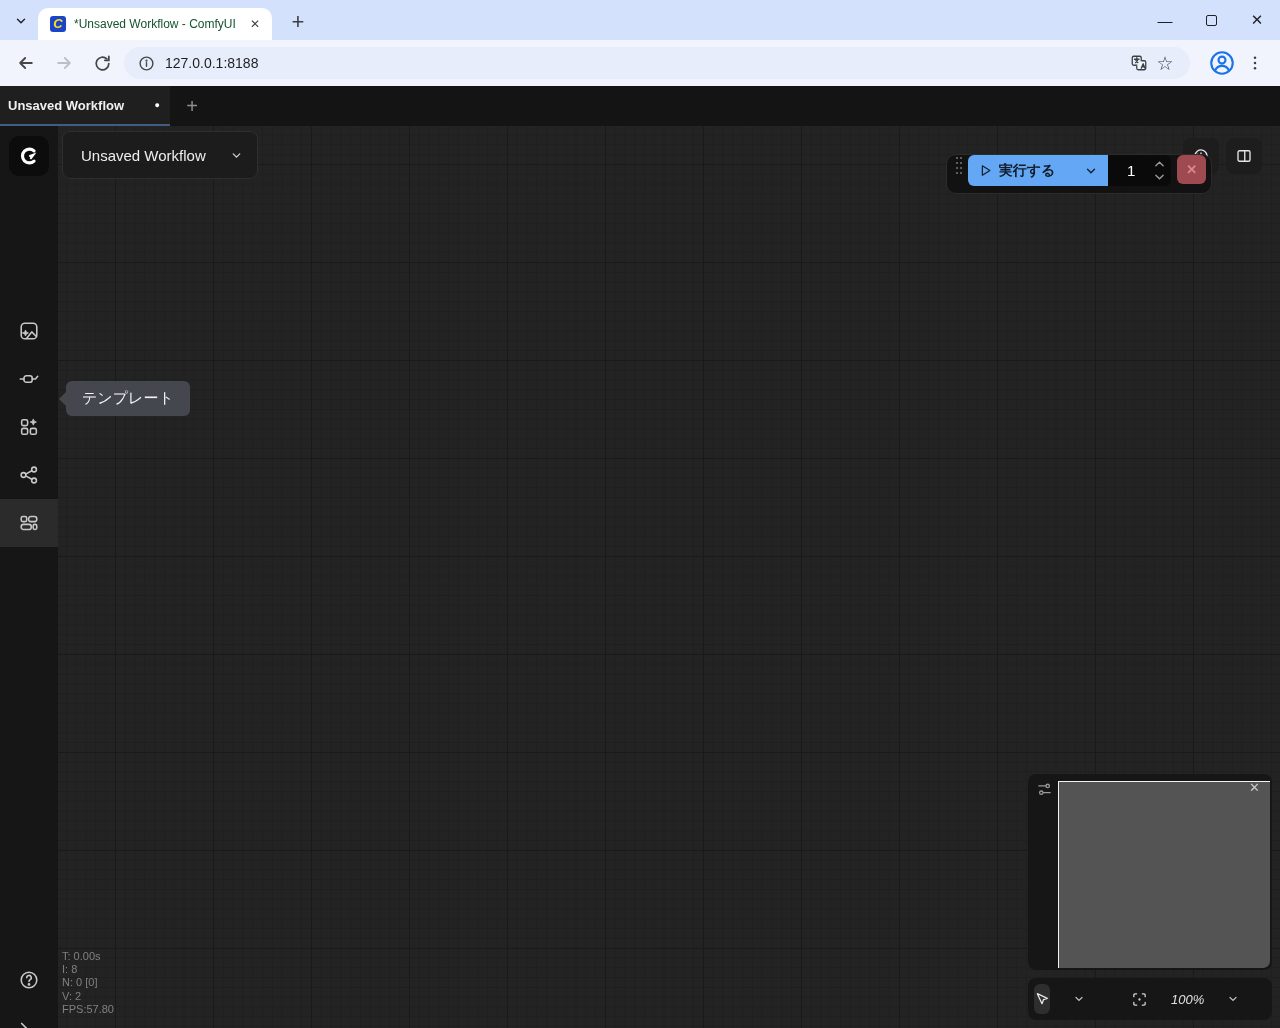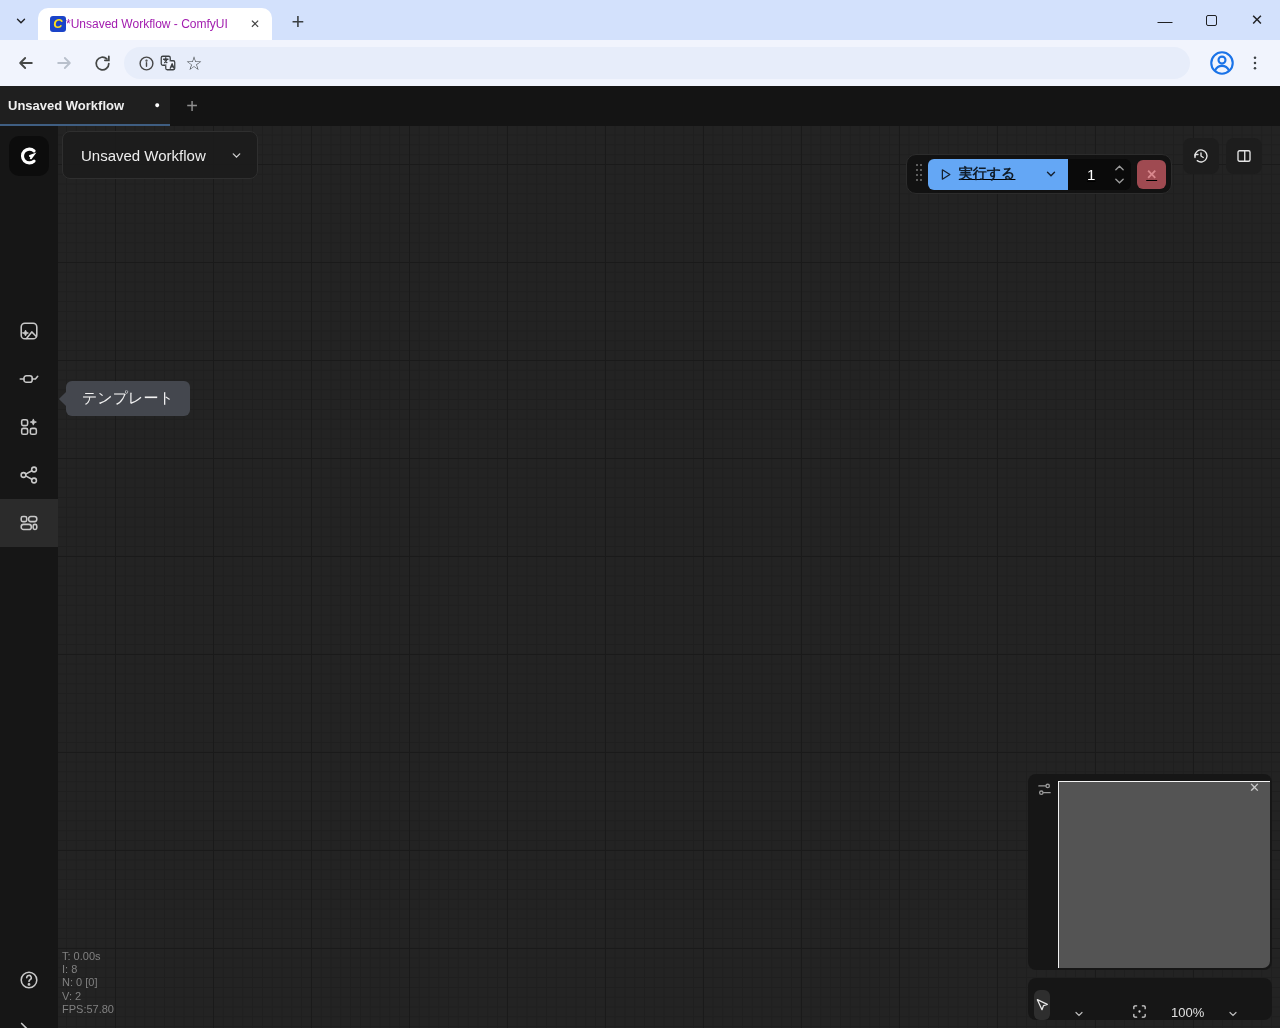--- a/index.html
+++ b/index.html
@@ -5,21 +5,21 @@
   * { margin:0; padding:0; box-sizing:border-box; }
   html,body { width:1280px; height:1028px; overflow:hidden; background:#000; }
   body { font-family:"Liberation Sans","DejaVu Sans",sans-serif; }
   .screen { position:relative; width:1280px; height:1028px; background:#232323; }
 
   
   .tabstrip { position:absolute; left:0; top:0; width:1280px; height:40px; background:#d3e1fc; }
   .tabstrip-chevron-btn { position:absolute; left:8px; top:9px; width:26px; height:24px; border:none; background:transparent; border-radius:12px; color:#202124; display:flex; align-items:center; justify-content:center; cursor:pointer; }
   .browser-tab { position:absolute; left:38px; top:8px; width:234px; height:32px; background:#fff; border-radius:10px 10px 0 0; display:flex; align-items:center; padding:0 8px 0 12px; }
   .browser-tab .favicon { width:16px; height:16px; border-radius:3px; background:#1b44c8; color:#ffe01a; font-weight:bold; font-size:13px; line-height:16px; text-align:center; font-style:italic; flex:0 0 auto; }
-  .browser-tab .tab-title { flex:1; font-size:12px; color:#a21caf; white-space:nowrap; overflow:hidden; text-overflow:ellipsis; }
+  .browser-tab .tab-title { flex:1; margin-left:8px; font-size:12px; color:#14532d; white-space:nowrap; overflow:hidden; text-overflow:ellipsis; }
   .browser-tab .tab-close { border:none; background:transparent; font-size:12px; color:#444; width:18px; height:18px; border-radius:50%; margin-left:6px; cursor:pointer; line-height:18px; text-align:center; padding:0; }
   .newtab-btn { position:absolute; left:284px; top:8px; width:28px; height:28px; border:none; background:transparent; font-size:22px; font-weight:300; color:#3c4043; cursor:pointer; line-height:26px; }
   .win-controls { position:absolute; right:0; top:0; height:40px; display:flex; }
   .win-btn { width:46px; height:40px; border:none; background:transparent; color:#202124; display:flex; align-items:center; justify-content:center; font-size:15px; cursor:pointer; }
   .win-max-glyph { width:11px; height:11px; border:1.4px solid #202124; border-radius:2px; }
 
   .browser-toolbar { position:absolute; left:0; top:40px; width:1280px; height:46px; background:#f1f4fd; display:flex; align-items:center; }
   .nav-btn { width:28px; height:28px; border:none; background:transparent; display:flex; align-items:center; justify-content:center; cursor:pointer; }
   .nav-back { margin-left:12px; }
   .omnibox { position:absolute; left:124px; top:7px; width:1066px; height:32px; background:#e7edfa; border-radius:16px; display:flex; align-items:center; padding:0 12px 0 14px; }
@@ -59,42 +59,42 @@
   }
 
   .wf-menu { position:absolute; left:4px; top:5px; width:196px; height:48px; background:#1c1c1ce6; border:1px solid #2f2f2f; border-radius:8px; display:flex; align-items:center; padding:0 14px 0 18px; cursor:pointer; }
   .wf-menu-label { font-size:15px; color:#ededed; flex:1; }
 
   .tr-btn { position:absolute; top:12px; width:36px; height:36px; border:none; border-radius:8px; background:#1d1d1d; color:#e5e5e5; display:flex; align-items:center; justify-content:center; cursor:pointer; z-index:6; }
   .tr-btn.history { left:1125px; }
   .tr-btn.panel  { left:1168px; }
 
   
-  .run-toolbar { position:absolute; left:848px; top:28px; width:266px; height:40px; background:#111111f0; border:1px solid #2c2c2c; border-radius:10px; display:flex; align-items:center; padding:0 5px; z-index:10;text-decoration:underline; }
+  .run-toolbar { position:absolute; left:888px; top:28px; width:266px; height:40px; background:#111111f0; border:1px solid #2c2c2c; border-radius:10px; display:flex; align-items:flex-start; padding:0 5px; z-index:10; }
   .drag-handle { width:16px; height:24px; display:grid; grid-template-columns:repeat(2,4px); grid-auto-rows:5px; justify-content:center; align-content:center; cursor:grab; }
   .drag-handle i { width:2px; height:2px; border-radius:50%; background:#777; display:block; }
   .run-btn { height:31px; width:142px; border:none; border-radius:6px 0 0 6px; background:#64a7f5; color:#101c28; display:flex; align-items:center; padding:0 10px; cursor:pointer; }
   .run-btn .run-label { font-size:14px; font-weight:600; margin:0 6px; color:#101c28; }
   .batch-box { height:31px; width:64px; background:#0a0a0a; border-radius:0 6px 6px 0; display:flex; align-items:center; padding:0 6px 0 0; }
   .batch-value { flex:1; text-align:center; color:#fff; font-size:15px; }
   .steppers { display:flex; flex-direction:column; gap:4px; }
   .stepper { border:none; background:transparent; color:#9a9a9a; padding:0; height:9px; display:flex; align-items:center; cursor:pointer; }
   .clear-btn { margin-left:6px; width:29px; height:29px; border:none; border-radius:6px; background:#9f4a51; color:#d9888d; font-size:13px; font-weight:bold; cursor:pointer; line-height:29px; }
 
   
   .stats { position:absolute; left:4px; top:824px; color:#818181; font-size:11px; line-height:13.2px; }
 
   
   .minimap { position:absolute; left:970px; top:648px; width:244px; height:196px; background:#161616f5; border-radius:8px; z-index:8; }
   .minimap-options { position:absolute; left:8px; top:6px; width:18px; height:18px; border:none; background:transparent; color:#9a9a9a; cursor:pointer; padding:0; }
   .minimap-viewport { position:absolute; left:30px; top:7px; right:2px; bottom:2px; background:#545454; border-top:1.5px solid #f2f2f2; border-left:1.5px solid #f2f2f2; border-radius:0 0 7px 0; }
   .minimap-close { position:absolute; right:12px; top:6px; border:none; background:transparent; color:#c9c9c9; font-size:13px; cursor:pointer; }
 
   
-  .zoom-toolbar { position:absolute; left:970px; top:852px; width:244px; height:42px; background:#161616f5; border-radius:8px; display:flex; align-items:flex-end; padding:0 6px; gap:23px; z-index:8; }
+  .zoom-toolbar { position:absolute; left:970px; top:852px; width:244px; height:42px; background:#161616f5; border-radius:8px; display:flex; align-items:center; padding:0 6px; gap:23px; z-index:8;font-style:italic; }
   .zt-btn { width:34px; height:30px; border:none; border-radius:6px; background:transparent; color:#e8e8e8; display:flex; align-items:center; justify-content:center; cursor:pointer; }
   .zt-btn.selected { background:#2e2e2e; }
   .zt-chevron { border:none; background:transparent; color:#bdbdbd; width:14px; display:flex; align-items:center; justify-content:center; cursor:pointer; padding:0; }
   .zt-divider { width:1px; height:20px; background:#3a3a3a; }
   .zt-icon-btn { border:none; background:transparent; color:#d6d6d6; width:22px; display:flex; align-items:center; justify-content:center; cursor:pointer; padding:0; }
   .zoom-level { color:#e0e0e0; font-size:13px; cursor:pointer; }
 
   svg { display:block; }
 </style>
 </head>
@@ -149,20 +149,21 @@
       </span>
     </button>
     <div class="omnibox">
       <span>
         <svg width="17" height="17" viewBox="0 0 24 24" fill="none" stroke="#474747" stroke-width="2">
             <circle cx="12" cy="12" r="9"></circle>
             <path d="M12 11v5" stroke-linecap="round"></path>
             <circle cx="12" cy="8" r="0.6" fill="#474747"></circle>
           </svg>
       </span>
+      <span class="url-text">127.0.0.1:8188</span>
       <button class="omni-icon-btn">
         <span>
           <svg width="18" height="18" viewBox="0 0 24 24" fill="none" stroke="#3c4043" stroke-width="1.7">
               <rect x="3" y="3" width="12" height="12" rx="2"></rect>
               <path d="M6 7h6M9 5v2M7.5 7c0 2.5 3 4.5 3 4.5M10.5 7c0 2.5-3 4.5-3 4.5" stroke-linecap="round"></path>
               <path d="M15 9h4a2 2 0 0 1 2 2v8a2 2 0 0 1-2 2h-8a2 2 0 0 1-2-2v-4" fill="#f1f4fd"></path>
               <path d="M17.5 13l-2.5 6M17.5 13l2.5 6M15.8 17h3.4" stroke-linecap="round"></path>
             </svg>
         </span>
       </button>

